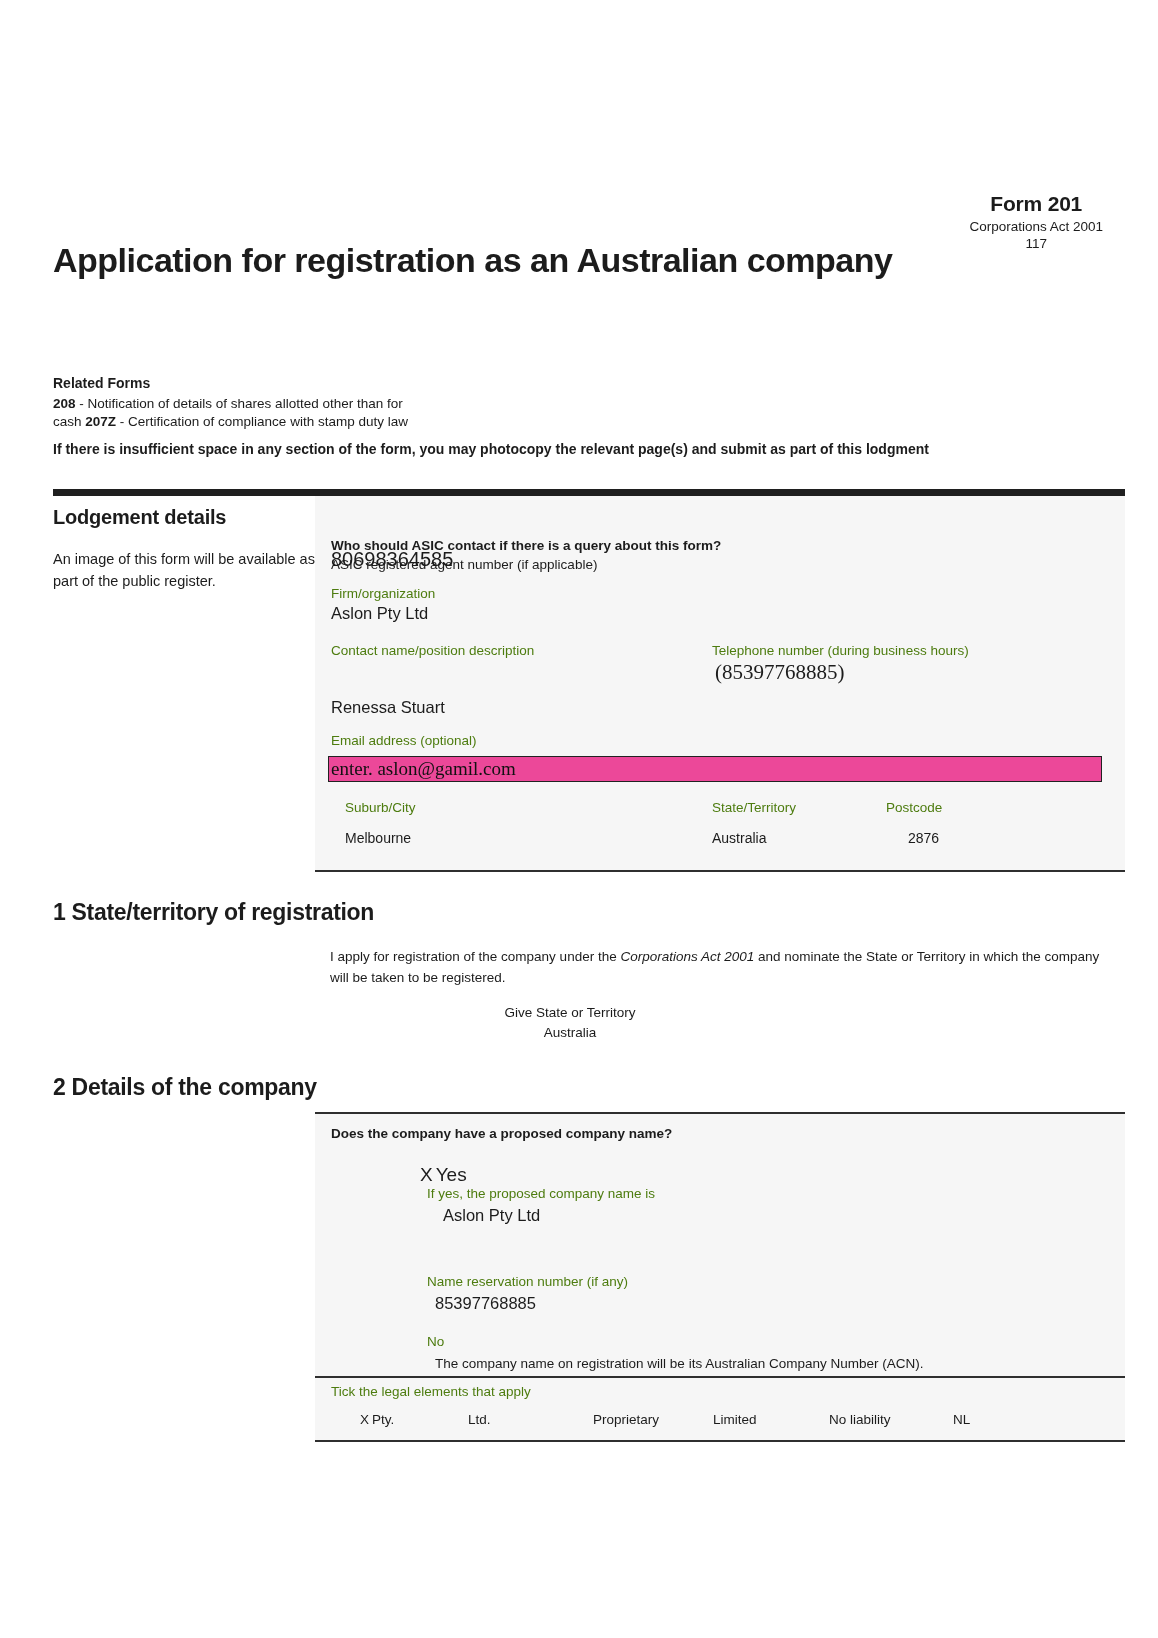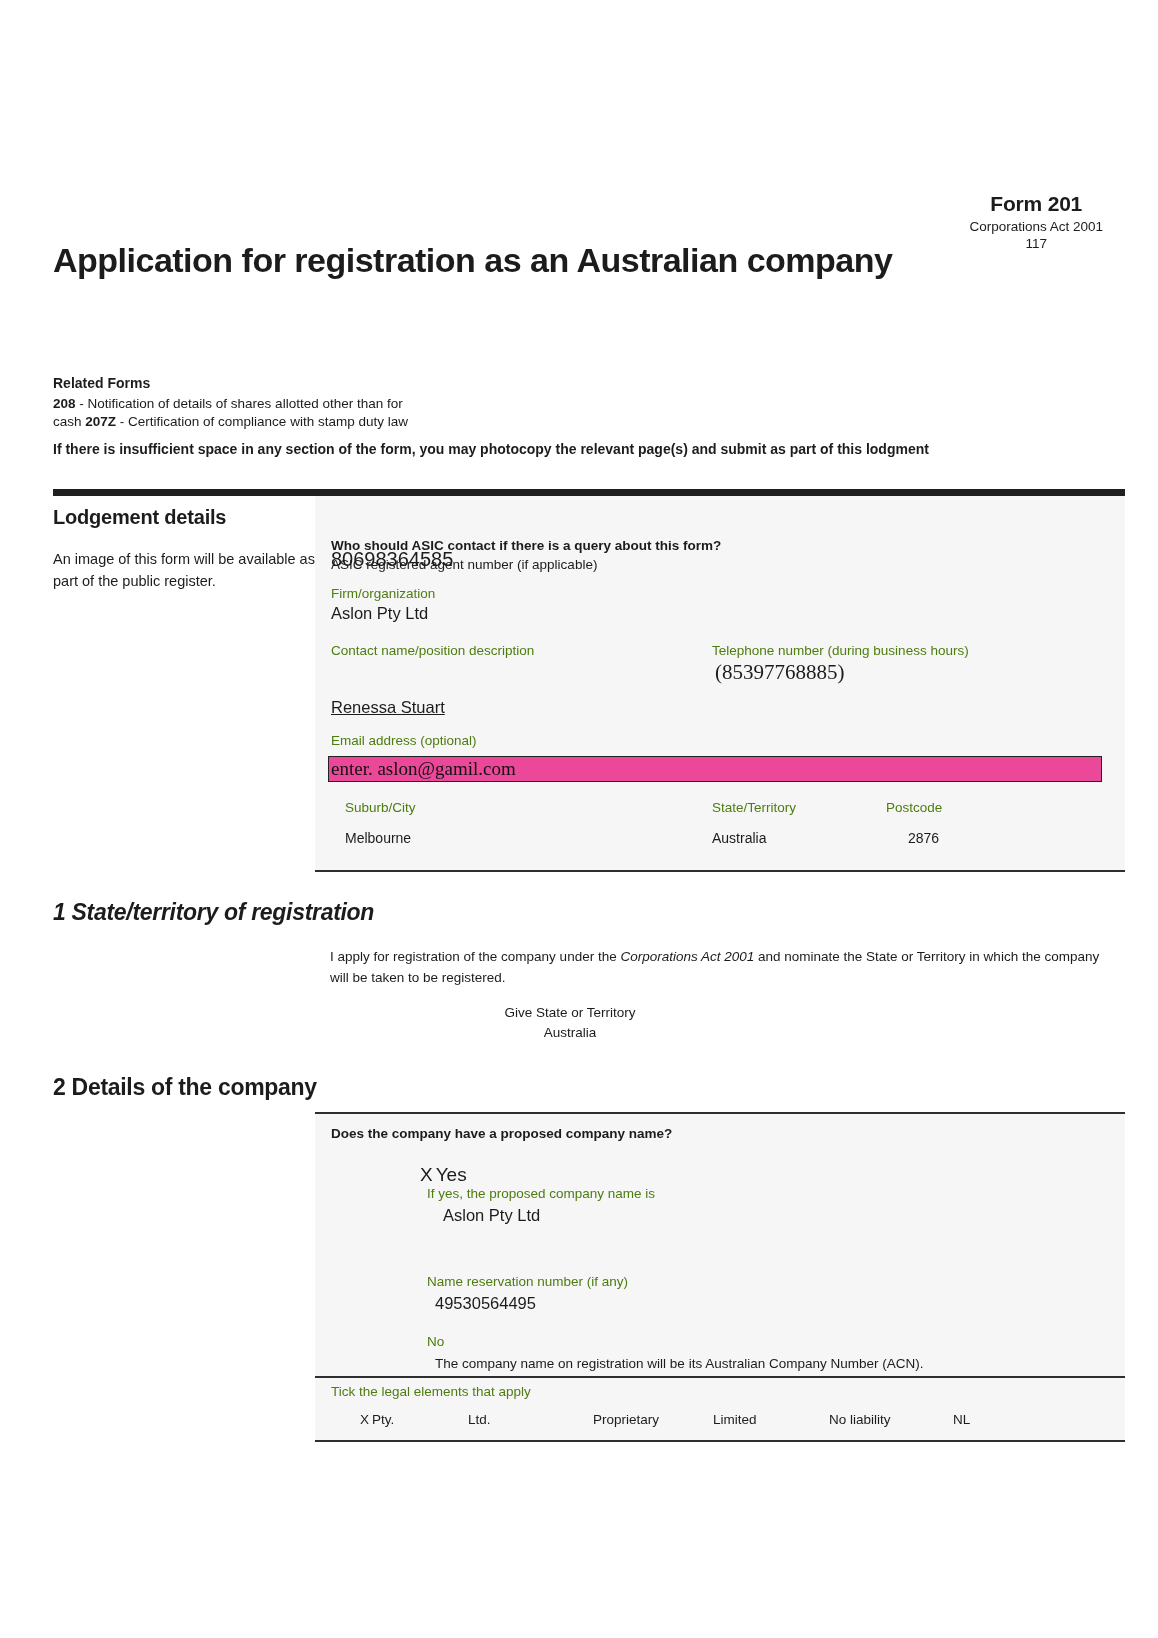--- a/index.html
+++ b/index.html
@@ -55,37 +55,37 @@
   .val-md { font-size: 16.5px; }
   .serif { font-family: "Liberation Serif", serif; }
 
   .contact-q { left: 16px; top: 8px; width: 415px; font-size: 13.5px; line-height: 19px; margin-top: 32px; }
   .agent-num { left: 16px; top: 52px; }
   .firm-lbl { left: 16px; top: 90px; }
   .firm-val { left: 16px; top: 108px; }
   .contact-lbl { left: 16px; top: 147px; }
   .phone-lbl { left: 397px; top: 147px; }
   .phone-val { left: 400px; top: 164px; font-size: 21px; }
-  .contact-val { left: 16px; top: 202px; text-decoration: underline; }
+  .contact-val { left: 16px; top: 202px; }
   .email-lbl { left: 16px; top: 237px; }
   .email-input {
     left: 13px; top: 260px; width: 768px; height: 24px;
     border: 1.5px solid #222; background: #ec4899;
     font-family: "Liberation Serif", serif; font-size: 19px;
     padding: 0 2px; color: #111; border-radius: 0;
   }
   .suburb-lbl { left: 30px; top: 304px; }
   .state-lbl { left: 397px; top: 304px; }
   .post-lbl { left: 571px; top: 304px; }
   .suburb-val { left: 30px; top: 334px; font-size: 14px; }
   .state-val { left: 397px; top: 334px; font-size: 14px; }
   .post-val { left: 593px; top: 334px; font-size: 14px; }
 
   .section-h { font-size: 23px; font-weight: bold; letter-spacing: -0.3px; }
-  .s1-h { left: 53px; top: 899px; font-style: italic; }
+  .s1-h { left: 53px; top: 899px; }
   .s1-body { left: 330px; top: 946px; width: 778px; font-size: 13.5px; line-height: 21px; }
   .give-lbl { left: 330px; top: 1005px; width: 480px; text-align: center; font-size: 13.5px; }
   .give-val { left: 330px; top: 1025px; width: 480px; text-align: center; font-size: 13.5px; }
 
   .s2-h { left: 53px; top: 1074px; text-align: right; }
   .company-panel {
     left: 315px; top: 1112px; width: 810px; height: 326px;
     border-top: 2px solid #2f2f2f;
     border-bottom: 2px solid #2f2f2f;
   }
@@ -162,21 +162,21 @@
 
   <div class="abs panel company-panel">
     <div class="abs proposed-q">Does the company have a proposed company name?</div>
 
     <div class="abs yes-row"><span class="mark b-none">X</span><span>Yes</span></div>
 
     <div class="abs if-yes lbl">If yes, the proposed company name is</div>
     <div class="abs proposed-name val-md">Aslon Pty Ltd</div>
 
     <div class="abs resv-lbl lbl">Name reservation number (if any)</div>
-    <div class="abs resv-val val-md">49530564495</div>
+    <div class="abs resv-val val-md">85397768885</div>
 
     <div class="abs no-lbl lbl">No</div>
     <div class="abs no-text">The company name on registration will be its Australian Company Number (ACN).</div>
 
     <div class="abs panel-divider"></div>
     <div class="abs tick-lbl lbl">Tick the legal elements that apply</div>
 
     <div class="abs legal-item" style="left:45px"><span class="mark">X</span><span>Pty.</span></div>
     <div class="abs legal-item" style="left:150px"><span class="mark"></span><span>Ltd.</span></div>
     <div class="abs legal-item" style="left:275px"><span class="mark"></span><span>Proprietary</span></div>

